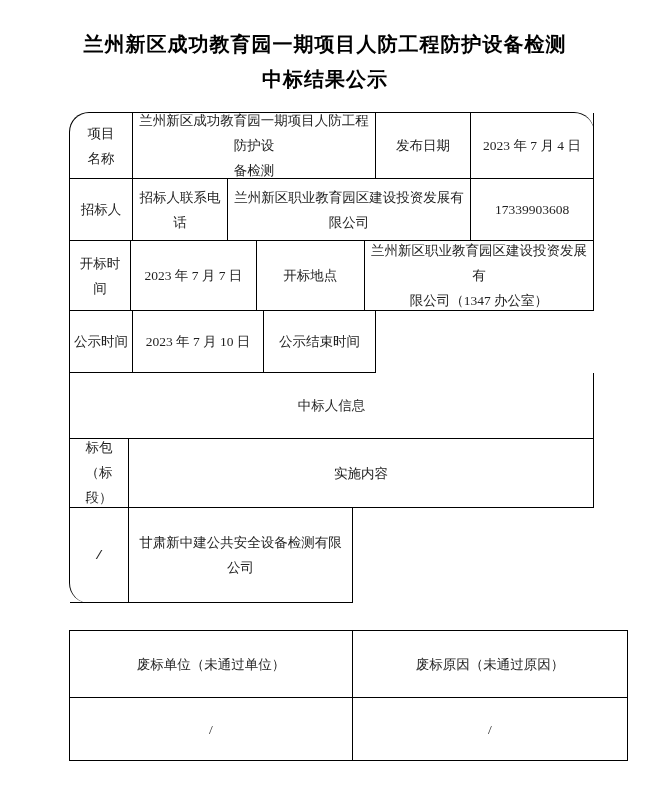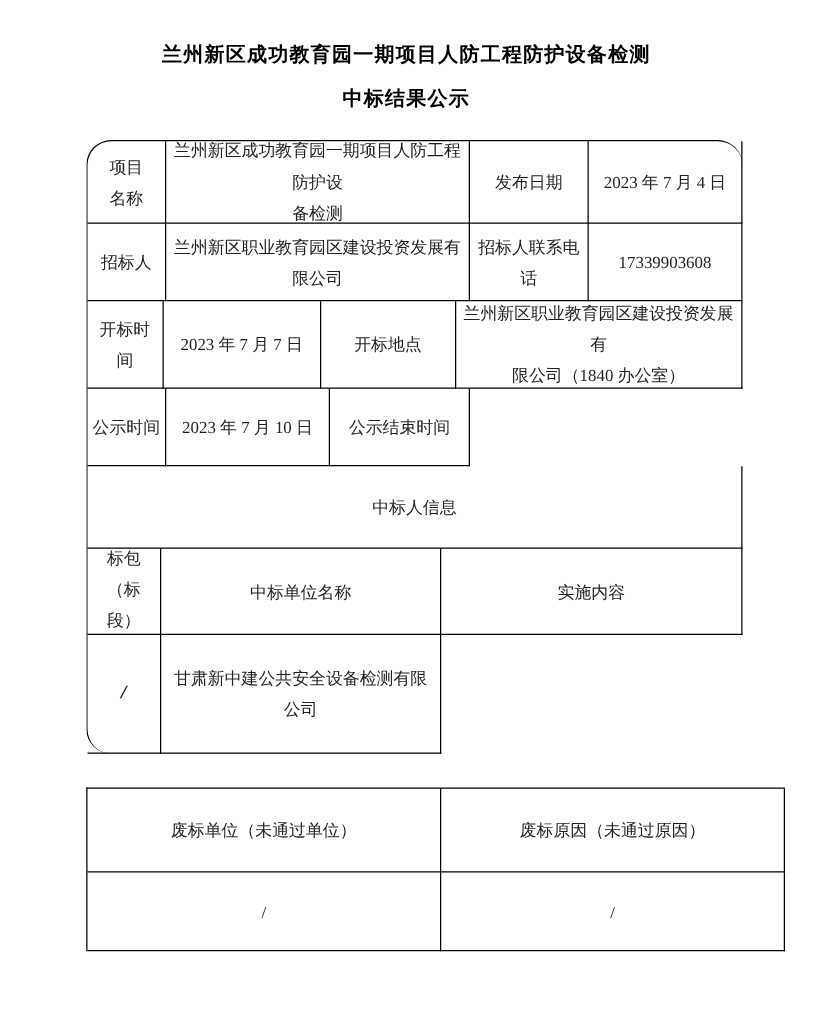--- a/index.html
+++ b/index.html
@@ -15,21 +15,21 @@
     font-family: "Liberation Serif", "DejaVu Serif", serif;
     color: #1f1f1f;
     overflow: hidden;
   }
   .doc-title {
     position: absolute;
     top: 27px;
     left: 0;
     width: 650px;
     text-align: center;
-    font-size: 16px;
+    font-size: 20px;
     font-weight: bold;
     color: #000000;
     line-height: 35px;
     letter-spacing: 1px;
     white-space: pre-line;
   }
   .doc-table {
     position: absolute;
     border-top: 1.5px solid #000;
     border-left: 1.5px solid #000;
@@ -91,47 +91,46 @@
       <div class="t-cell cA1">项目
 名称</div>
       <div class="t-cell cA2">兰州新区成功教育园一期项目人防工程防护设
 备检测</div>
       <div class="t-cell cA3">发布日期</div>
       <div class="t-cell grow">2023 年 7 月 4 日</div>
     </div>
 
     <div class="t-row r-h62">
       <div class="t-cell cA1">招标人</div>
+      <div class="t-cell cA3">招标人联系电话</div>
       <div class="t-cell cA2">兰州新区职业教育园区建设投资发展有限公司</div>
-      <div class="t-cell cA3">招标人联系电话</div>
       <div class="t-cell grow">17339903608</div>
     </div>
 
     <div class="t-row r-h70">
       <div class="t-cell cB1">开标时间</div>
       <div class="t-cell cB2">2023 年 7 月 7 日</div>
       <div class="t-cell cB3">开标地点</div>
       <div class="t-cell grow">兰州新区职业教育园区建设投资发展有
-限公司（1840 办公室）</div>
+限公司（1347 办公室）</div>
     </div>
 
     <div class="t-row r-h62">
       <div class="t-cell cB1">公示时间</div>
       <div class="t-cell cB2">2023 年 7 月 10 日</div>
       <div class="t-cell cB3">公示结束时间</div>
     </div>
 
     <div class="t-row r-h66">
       <div class="t-cell grow">中标人信息</div>
     </div>
 
     <div class="t-row r-h69">
       <div class="t-cell cC1">标包
 （标段）</div>
-      <div class="t-cell cC2">中标单位名称</div>
       <div class="t-cell grow">实施内容</div>
     </div>
 
     <div class="t-row r-h95">
       <div class="t-cell cC1">/</div>
       <div class="t-cell cC2">甘肃新中建公共安全设备检测有限公司</div>
     </div>
 
   </div>
 

